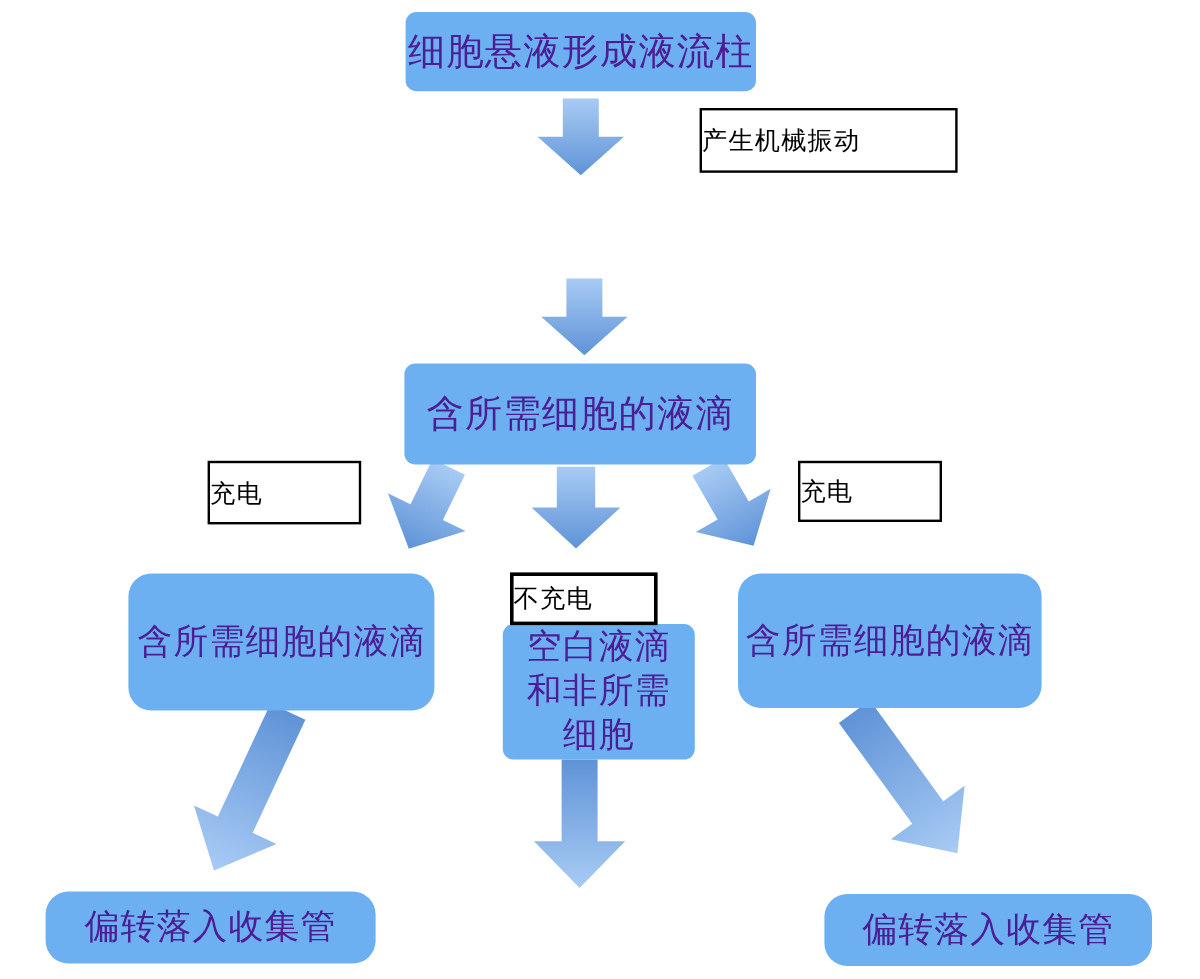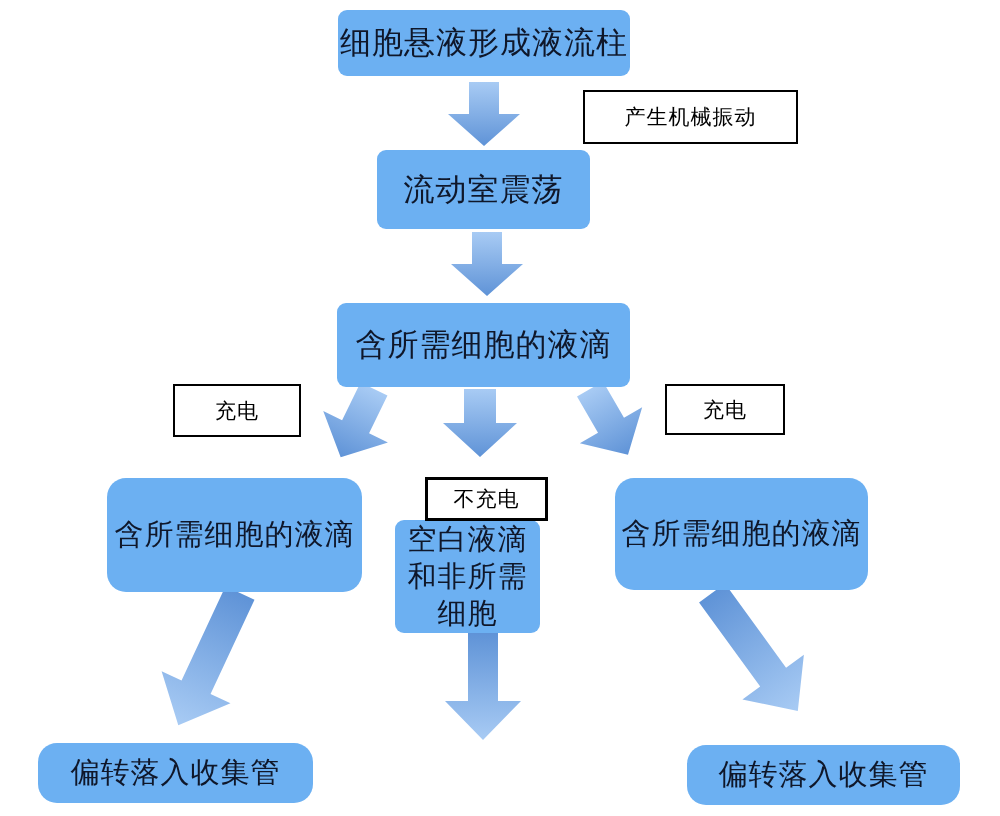--- a/index.html
+++ b/index.html
@@ -18,42 +18,42 @@
   .arrows-layer {
     position: absolute;
     left: 0;
     top: 0;
     width: 1000px;
     height: 816px;
   }
   .node {
     position: absolute;
     background: #6CB0F2;
-    color: #0f172a;
+    color: #4c1d95;
     border-radius: 9px;
     display: flex;
     flex-direction: column;
     align-items: center;
     justify-content: center;
     text-align: center;
     box-sizing: border-box;
     letter-spacing: 1px;
   }
   .fs31 { font-size: 31px; }
   .fs29 { font-size: 29px; border-radius: 19px; }
   .fs28 { font-size: 29px; line-height: 37px; }
   .node .line { display: block; }
   .anno {
     position: absolute;
     background: #ffffff;
     border: 2px solid #000000;
     color: #000000;
     display: flex;
     align-items: center;
-    justify-content: center;
+    justify-content: flex-start;
     text-align: center;
     font-size: 21px;
     box-sizing: border-box;
     letter-spacing: 1px;
   }
   .anno.thick { border-width: 3px; margin-top: 14px; }
 </style>
 </head>
 <body>
 
@@ -85,33 +85,30 @@
 
     <path transform="translate(483,633)" d="M -15 0 L 15 0 L 15 68 L 38 68 L 0 107 L -38 68 L -15 68 Z" fill="url(#gDarkLight)"></path>
 
     <path transform="translate(712,593) rotate(-36)" d="M -16 0 L 16 0 L 16 104 L 38 104 L 0 146 L -38 104 L -16 104 Z" fill="url(#gDarkLight)"></path>
   </svg>
 
   <div class="node fs31" style="left:338px;top:10px;width:292px;height:66px">
     <span class="line">细胞悬液形成液流柱</span>
   </div>
 
-  <div class="node fs31" style="left:377px;top:150px;width:213px;height:79px">
-    <span class="line">流动室震荡</span>
-  </div>
 
   <div class="node fs31" style="left:337px;top:303px;width:293px;height:84px">
     <span class="line">含所需细胞的液滴</span>
   </div>
 
   <div class="node fs29" style="left:107px;top:478px;width:255px;height:114px">
     <span class="line">含所需细胞的液滴</span>
   </div>
 
-  <div class="node fs28" style="left:395px;top:520px;width:145px;height:113px">
+  <div class="node fs28" style="left:419px;top:520px;width:160px;height:113px">
     <span class="line">空白液滴</span>
     <span class="line">和非所需</span>
     <span class="line">细胞</span>
   </div>
 
   <div class="node fs29" style="left:615px;top:478px;width:253px;height:112px">
     <span class="line">含所需细胞的液滴</span>
   </div>
 
   <div class="node fs29" style="left:38px;top:743px;width:275px;height:60px">

